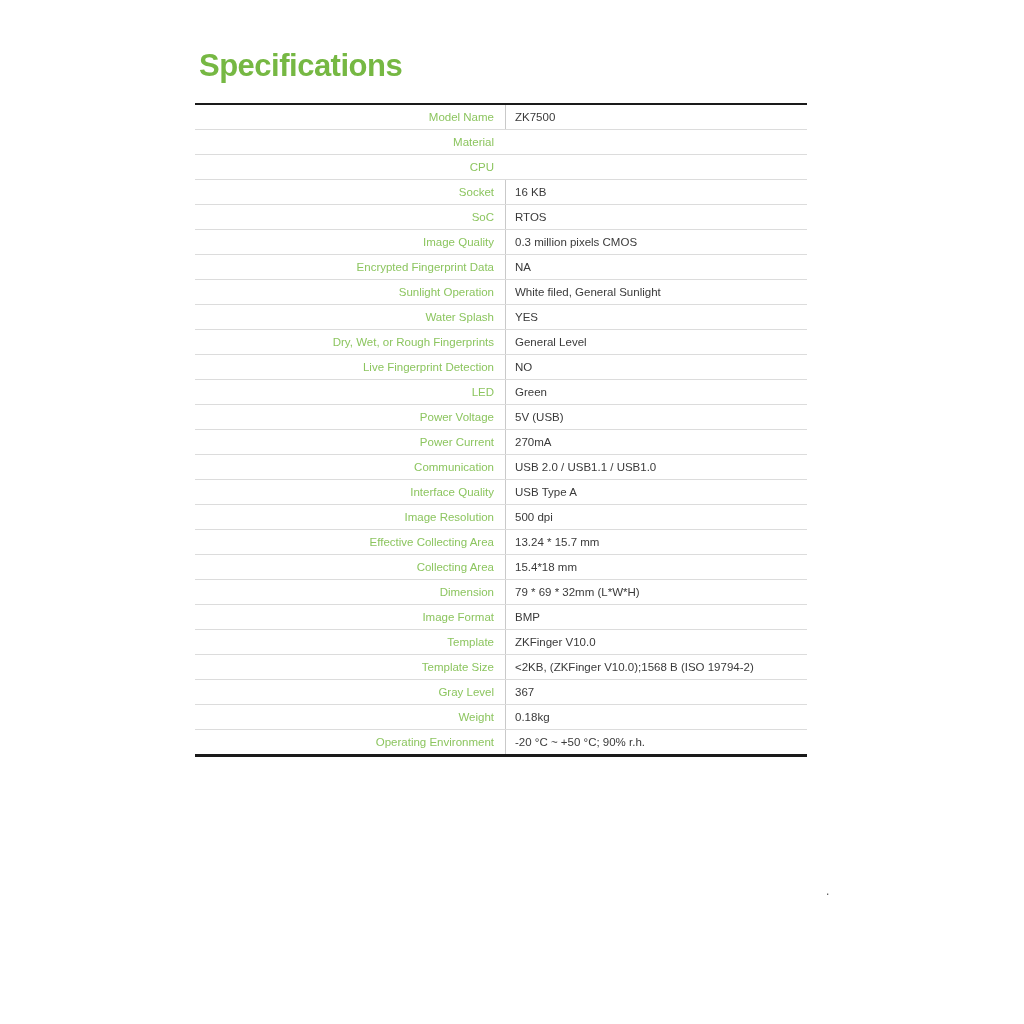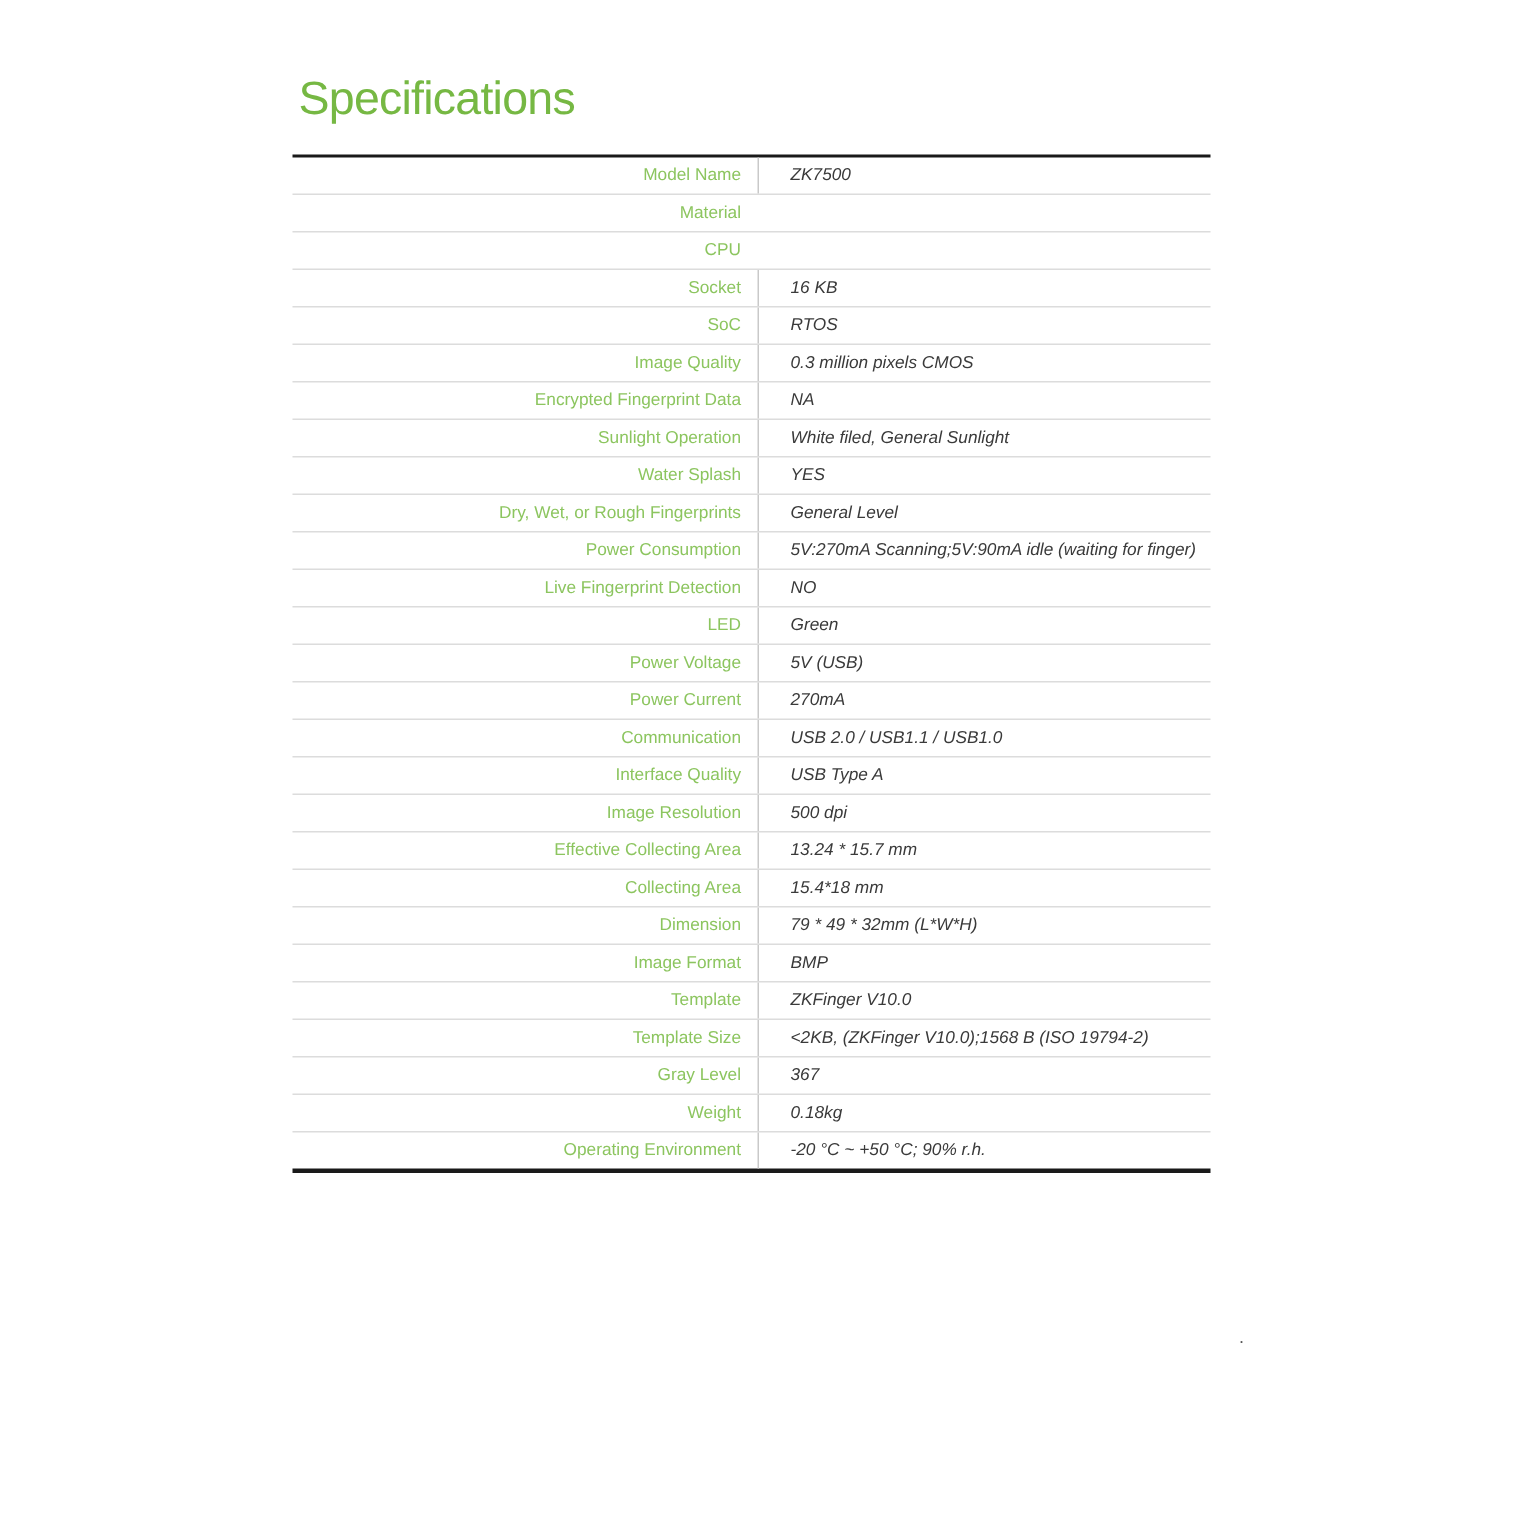--- a/index.html
+++ b/index.html
@@ -10,21 +10,21 @@
     --grid-light:#dcdcdc;
     --divider-gray:#c9c9c9;
   }
   html,body{margin:0;padding:0;}
   body{
     width:1024px;height:1024px;background:#ffffff;position:relative;
     font-family:"Liberation Sans", sans-serif;overflow:hidden;
   }
   .page-title{
     position:absolute;left:199px;top:47px;margin:0;
-    font-size:31px;line-height:38px;font-weight:400;letter-spacing:-0.5px;
+    font-size:31px;line-height:38px;font-weight:700;letter-spacing:-0.5px;
     color:var(--title-green);
   }
   .spec-table{
     position:absolute;left:195px;top:103px;width:612px;
     border-top:2px solid var(--border-dark);
     border-bottom:3px solid var(--border-dark);
     box-sizing:border-box;
   }
   .row{
     display:flex;align-items:center;height:24px;
@@ -32,21 +32,21 @@
   }
   .row:last-child{border-bottom:none;}
   .cell{box-sizing:border-box;white-space:nowrap;overflow:hidden;}
   .cell.label{
     width:310px;text-align:right;padding-right:11px;
     color:var(--label-green);font-size:11.5px;
   }
   .cell.value{
     flex:1;align-self:stretch;display:flex;align-items:center;
     border-left:1px solid var(--divider-gray);
-    padding-left:21px;color:var(--value-ink);font-size:11.5px;font-style:italic;
+    padding-left:9px;color:var(--value-ink);font-size:11.5px;
   }
   .stray-dot{
     position:absolute;left:826px;top:884px;
     font-size:12px;color:#555;
   }
 </style>
 </head>
 <body>
 
 <h1 class="page-title">Specifications</h1>
@@ -84,24 +84,20 @@
     </div>
     <div class="row">
       <div class="cell label">Water  Splash</div>
       <div class="cell value">YES</div>
     </div>
     <div class="row">
       <div class="cell label">Dry, Wet, or Rough Fingerprints</div>
       <div class="cell value">General Level</div>
     </div>
     <div class="row">
-      <div class="cell label">Power Consumption</div>
-      <div class="cell value">5V:270mA Scanning;5V:90mA idle (waiting for finger)</div>
-    </div>
-    <div class="row">
       <div class="cell label">Live Fingerprint Detection</div>
       <div class="cell value">NO</div>
     </div>
     <div class="row">
       <div class="cell label">LED</div>
       <div class="cell value">Green</div>
     </div>
     <div class="row">
       <div class="cell label">Power Voltage</div>
       <div class="cell value">5V (USB)</div>
@@ -125,21 +121,21 @@
     <div class="row">
       <div class="cell label">Effective Collecting Area</div>
       <div class="cell value">13.24 * 15.7 mm</div>
     </div>
     <div class="row">
       <div class="cell label">Collecting Area</div>
       <div class="cell value">15.4*18 mm</div>
     </div>
     <div class="row">
       <div class="cell label">Dimension</div>
-      <div class="cell value">79 * 49 * 32mm (L*W*H)</div>
+      <div class="cell value">79 * 69 * 32mm (L*W*H)</div>
     </div>
     <div class="row">
       <div class="cell label">Image Format</div>
       <div class="cell value">BMP</div>
     </div>
     <div class="row">
       <div class="cell label">Template</div>
       <div class="cell value">ZKFinger V10.0</div>
     </div>
     <div class="row">

